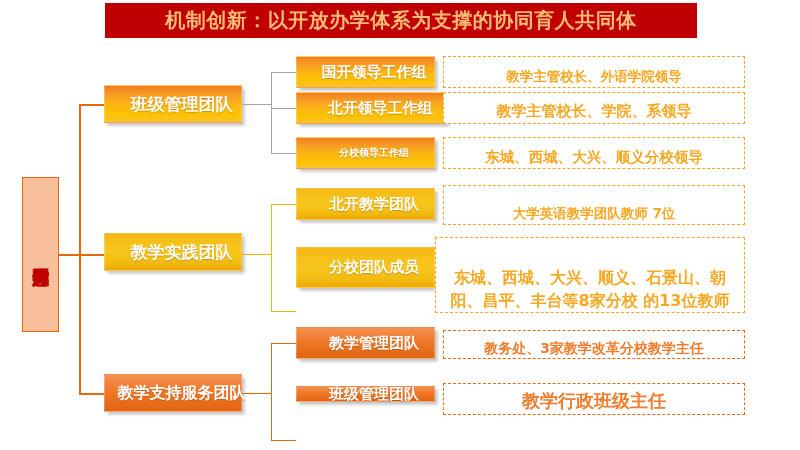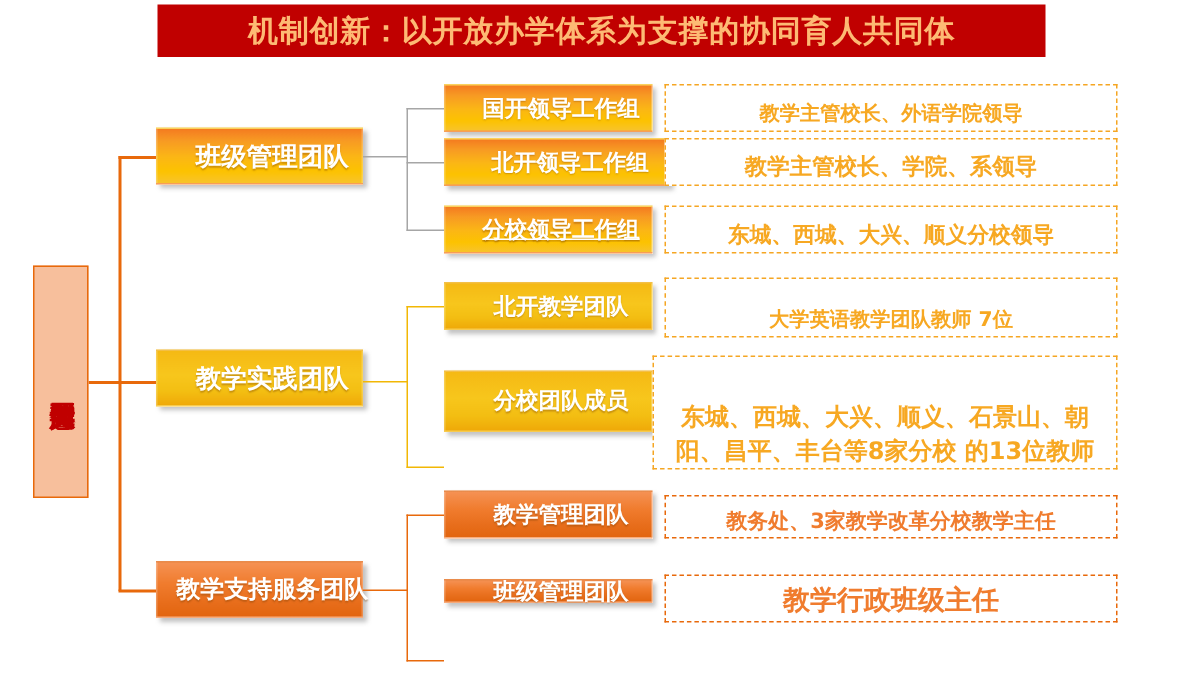--- a/index.html
+++ b/index.html
@@ -110,21 +110,21 @@
   <div class="ln l-gray" style="left:271px;top:72px;width:25px;height:1.3px;"></div>
   <div class="ln l-gray" style="left:271px;top:108px;width:25px;height:1.3px;"></div>
   <div class="ln l-gray" style="left:271px;top:153px;width:25px;height:1.3px;"></div>
 
   <div class="node n-gold" style="left:296px;top:56px;width:139px;height:32px;font-size:15px;">
     <span>国开领导工作组</span>
   </div>
   <div class="node n-gold" style="left:296px;top:92px;width:151px;height:32px;font-size:15px;">
     <span>北开领导工作组</span>
   </div>
-  <div class="node n-gold" style="left:296px;top:137px;width:139px;height:32px;font-size:15px;text-decoration:underline;">
+  <div class="node n-gold" style="left:296px;top:137px;width:139px;height:32px;font-size:10px;">
     <span>分校领导工作组</span>
   </div>
 
   <div class="dbox d-gold" style="left:443px;top:56px;width:302px;height:32px;">
     <span style="font-size:13.5px;">教学主管校长、外语学院领导</span>
   </div>
   <div class="dbox d-gold" style="left:443px;top:92px;width:302px;height:32px;">
     <span style="font-size:15px;margin-top:43px;">教学主管校长、学院、系领导</span>
   </div>
   <div class="dbox d-gold" style="left:443px;top:137px;width:302px;height:32px;">

